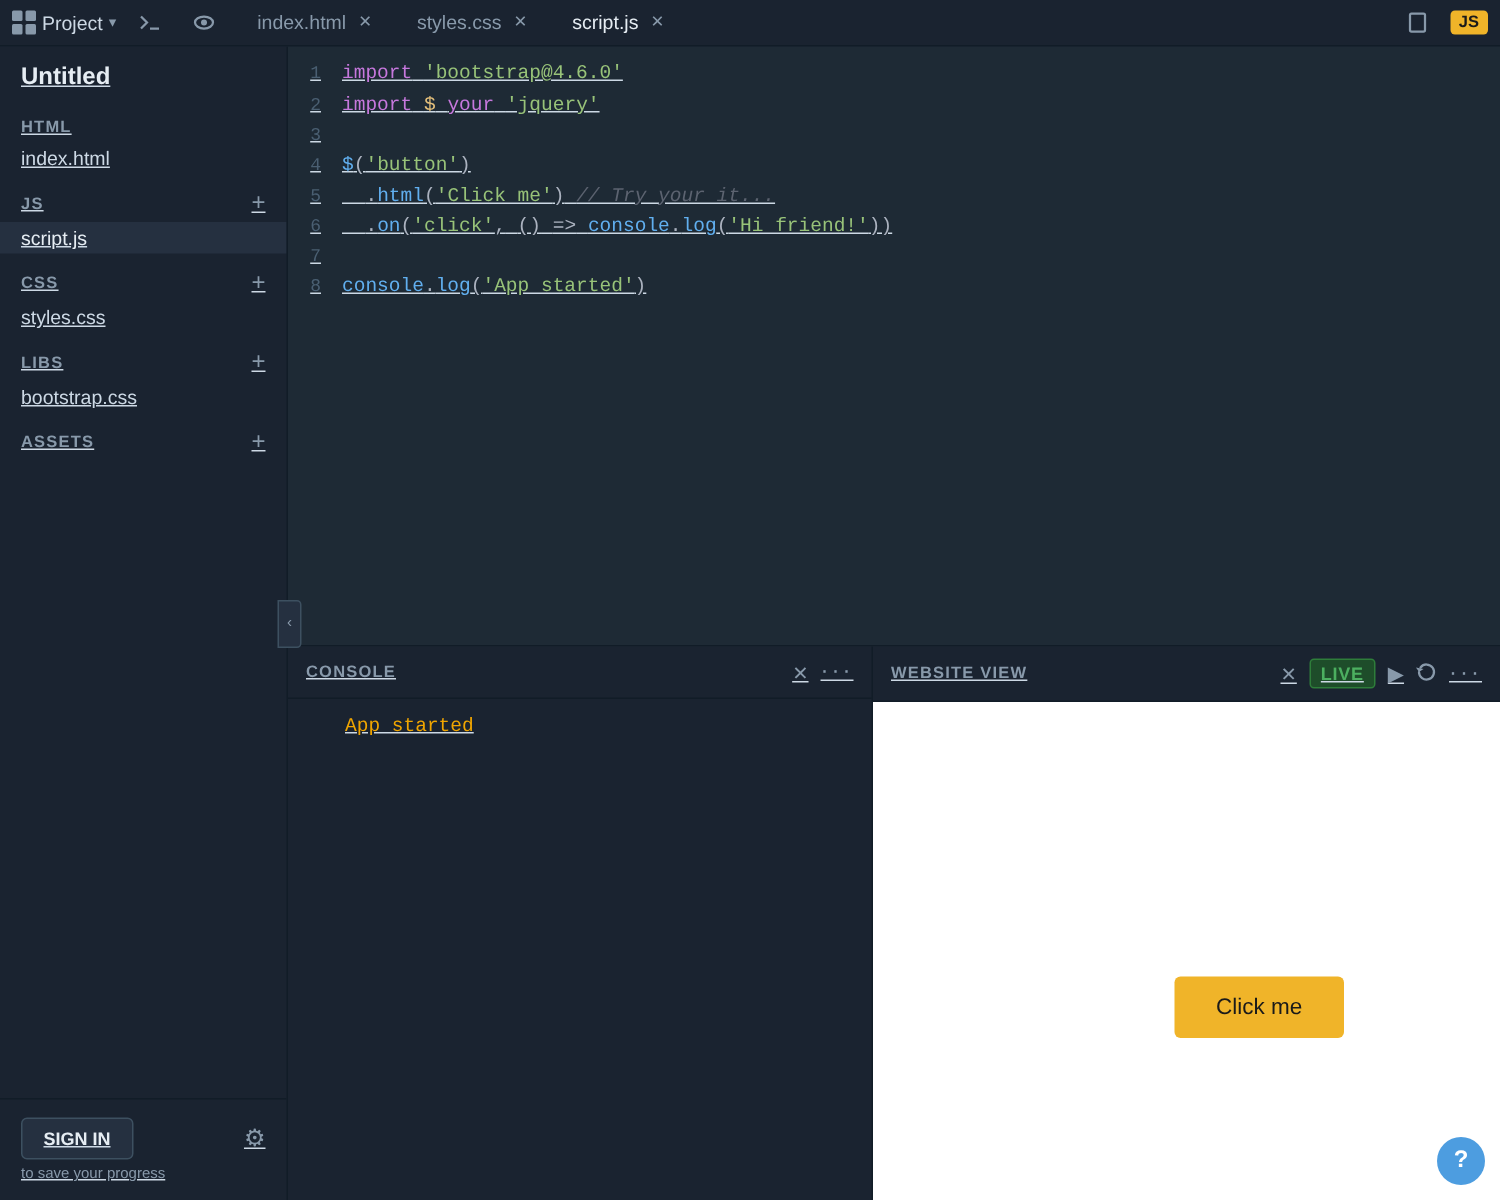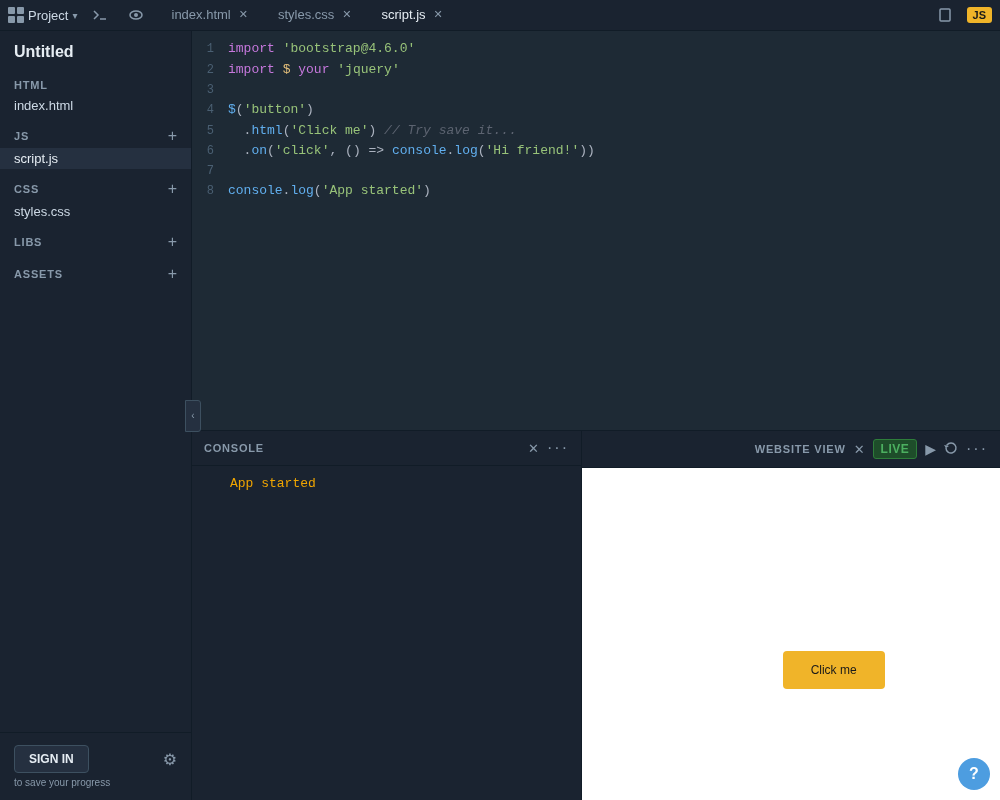--- a/index.html
+++ b/index.html
@@ -100,20 +100,21 @@
       font-weight: bold;
       padding: 2px 6px;
       border-radius: 3px;
     }
 
     
     .main-area {
       display: flex;
       flex: 1;
       overflow: hidden;
+      text-decoration: underline;
     }
 
     
     .sidebar {
       width: 192px;
       background: #1a2330;
       flex-shrink: 0;
       display: flex;
       flex-direction: column;
       border-right: 1px solid #111c27;
@@ -304,21 +305,20 @@
       background: #1a2330;
       display: flex;
       flex-direction: column;
     }
     .website-header {
       display: flex;
       align-items: center;
       padding: 8px 12px;
       border-bottom: 1px solid #111c27;
       gap: 8px;
-      text-align: right;
     }
     .live-badge {
       background: #1e4d2a;
       border: 1px solid #2e7d3a;
       color: #4caf60;
       font-size: 12px;
       font-weight: 700;
       padding: 2px 7px;
       border-radius: 3px;
       letter-spacing: 0.5px;
@@ -339,21 +339,21 @@
       display: flex;
       align-items: center;
       justify-content: center;
       position: relative;
     }
     .preview-button {
       background: #f0b429;
       color: #1a1a1a;
       border: none;
       padding: 12px 28px;
-      font-size: 12px;
+      font-size: 15px;
       font-weight: 500;
       border-radius: 4px;
       cursor: pointer;
       position: absolute;
       top: 55%;
       left: 48%;
     }
     .help-bubble {
       position: absolute;
       bottom: 10px;
@@ -450,20 +450,21 @@
         <span class="sidebar-add-btn">+</span>
       </div>
       <div class="sidebar-file">styles.css</div>
     </div>
 
     <div class="sidebar-section">
       <div class="sidebar-section-header">
         <span class="sidebar-section-label">LIBS</span>
         <span class="sidebar-add-btn">+</span>
       </div>
+      <div class="sidebar-file">bootstrap.css</div>
     </div>
 
     <div class="sidebar-section">
       <div class="sidebar-section-header">
         <span class="sidebar-section-label">ASSETS</span>
         <span class="sidebar-add-btn">+</span>
       </div>
     </div>
 
     <div class="sidebar-bottom" style="position:relative;">
@@ -496,21 +497,21 @@
         <span class="line-code"></span>
       </div>
 
       <div class="code-line">
         <span class="line-num">4</span>
         <span class="line-code"><span class="fn">$</span><span class="punct">(</span><span class="str">'button'</span><span class="punct">)</span></span>
       </div>
 
       <div class="code-line">
         <span class="line-num">5</span>
-        <span class="line-code">  <span class="punct">.</span><span class="fn">html</span><span class="punct">(</span><span class="str">'Click me'</span><span class="punct">)</span> <span class="comment">// Try save it...</span></span>
+        <span class="line-code">  <span class="punct">.</span><span class="fn">html</span><span class="punct">(</span><span class="str">'Click me'</span><span class="punct">)</span> <span class="comment">// Try your it...</span></span>
       </div>
 
       <div class="code-line">
         <span class="line-num">6</span>
         <span class="line-code">  <span class="punct">.</span><span class="fn">on</span><span class="punct">(</span><span class="str">'click'</span><span class="punct">,</span> <span class="punct">()</span> <span class="op">=&gt;</span> <span class="fn">console</span><span class="punct">.</span><span class="fn">log</span><span class="punct">(</span><span class="str">'Hi friend!'</span><span class="punct">))</span></span>
       </div>
 
       <div class="code-line">
         <span class="line-num">7</span>
         <span class="line-code"></span>

